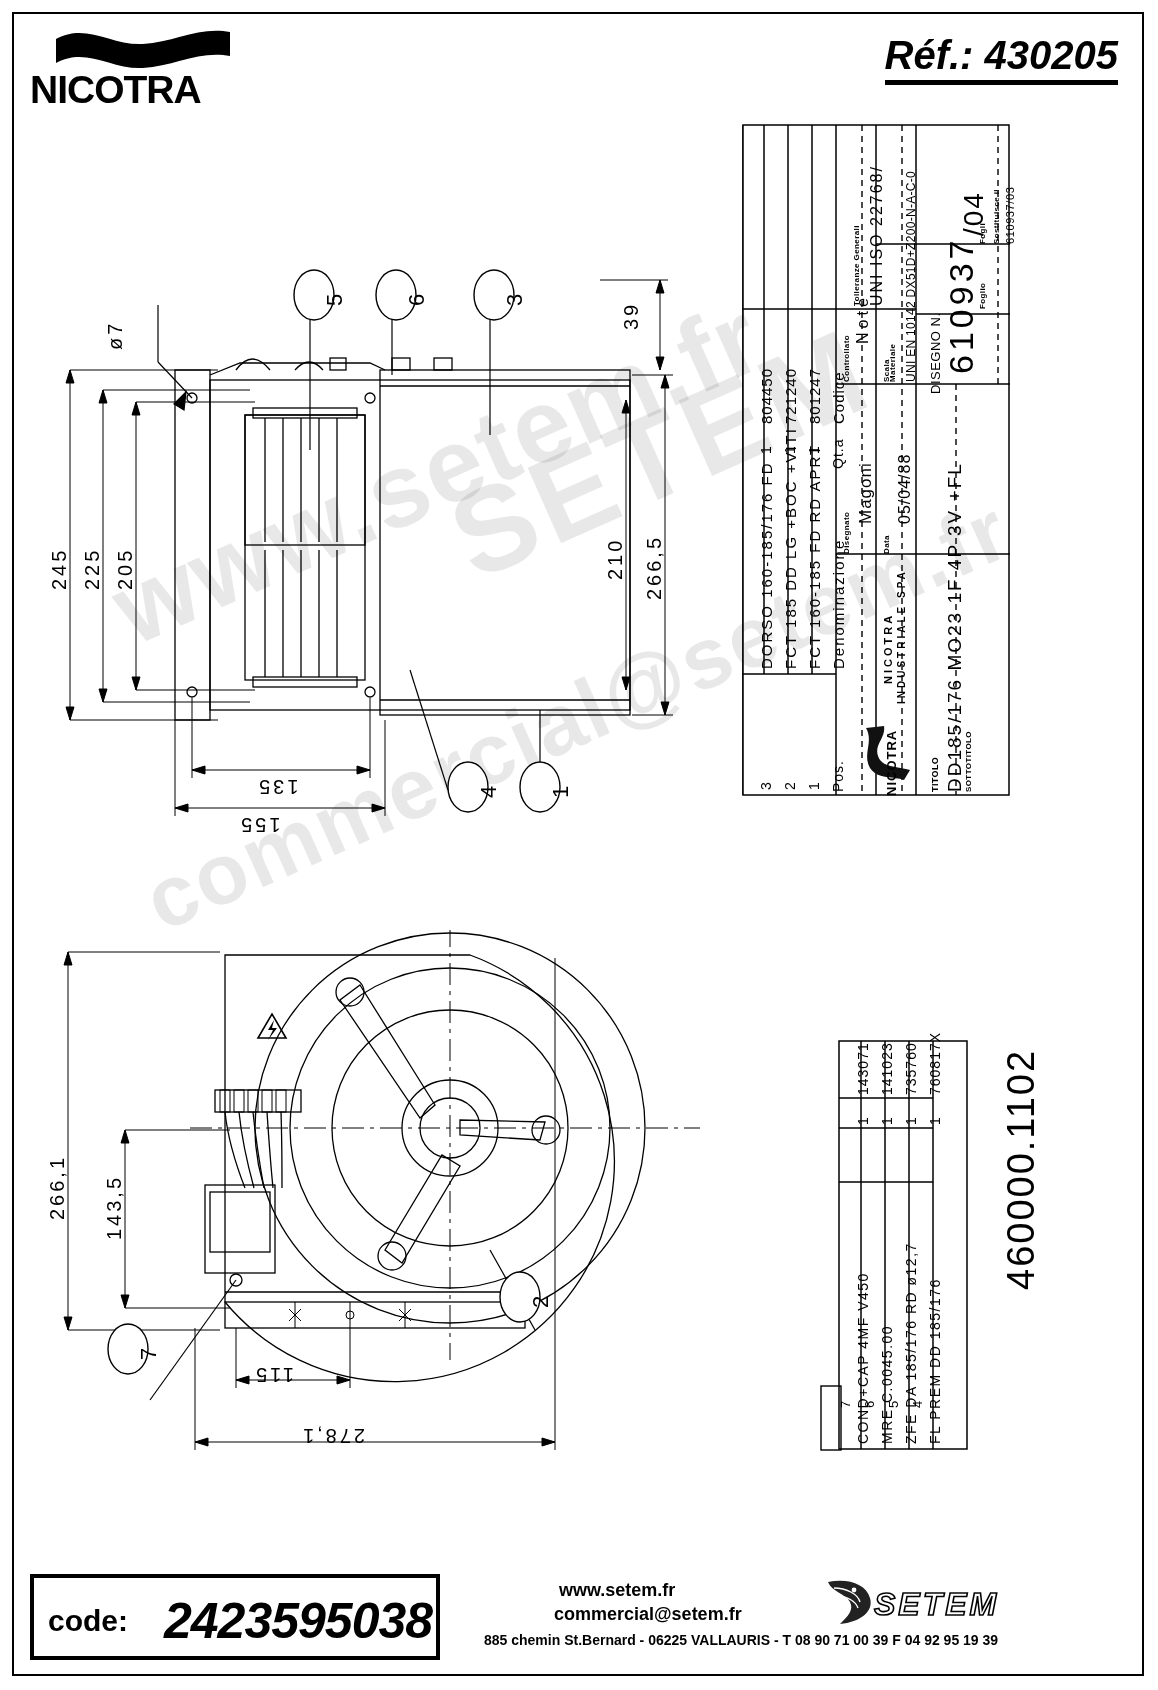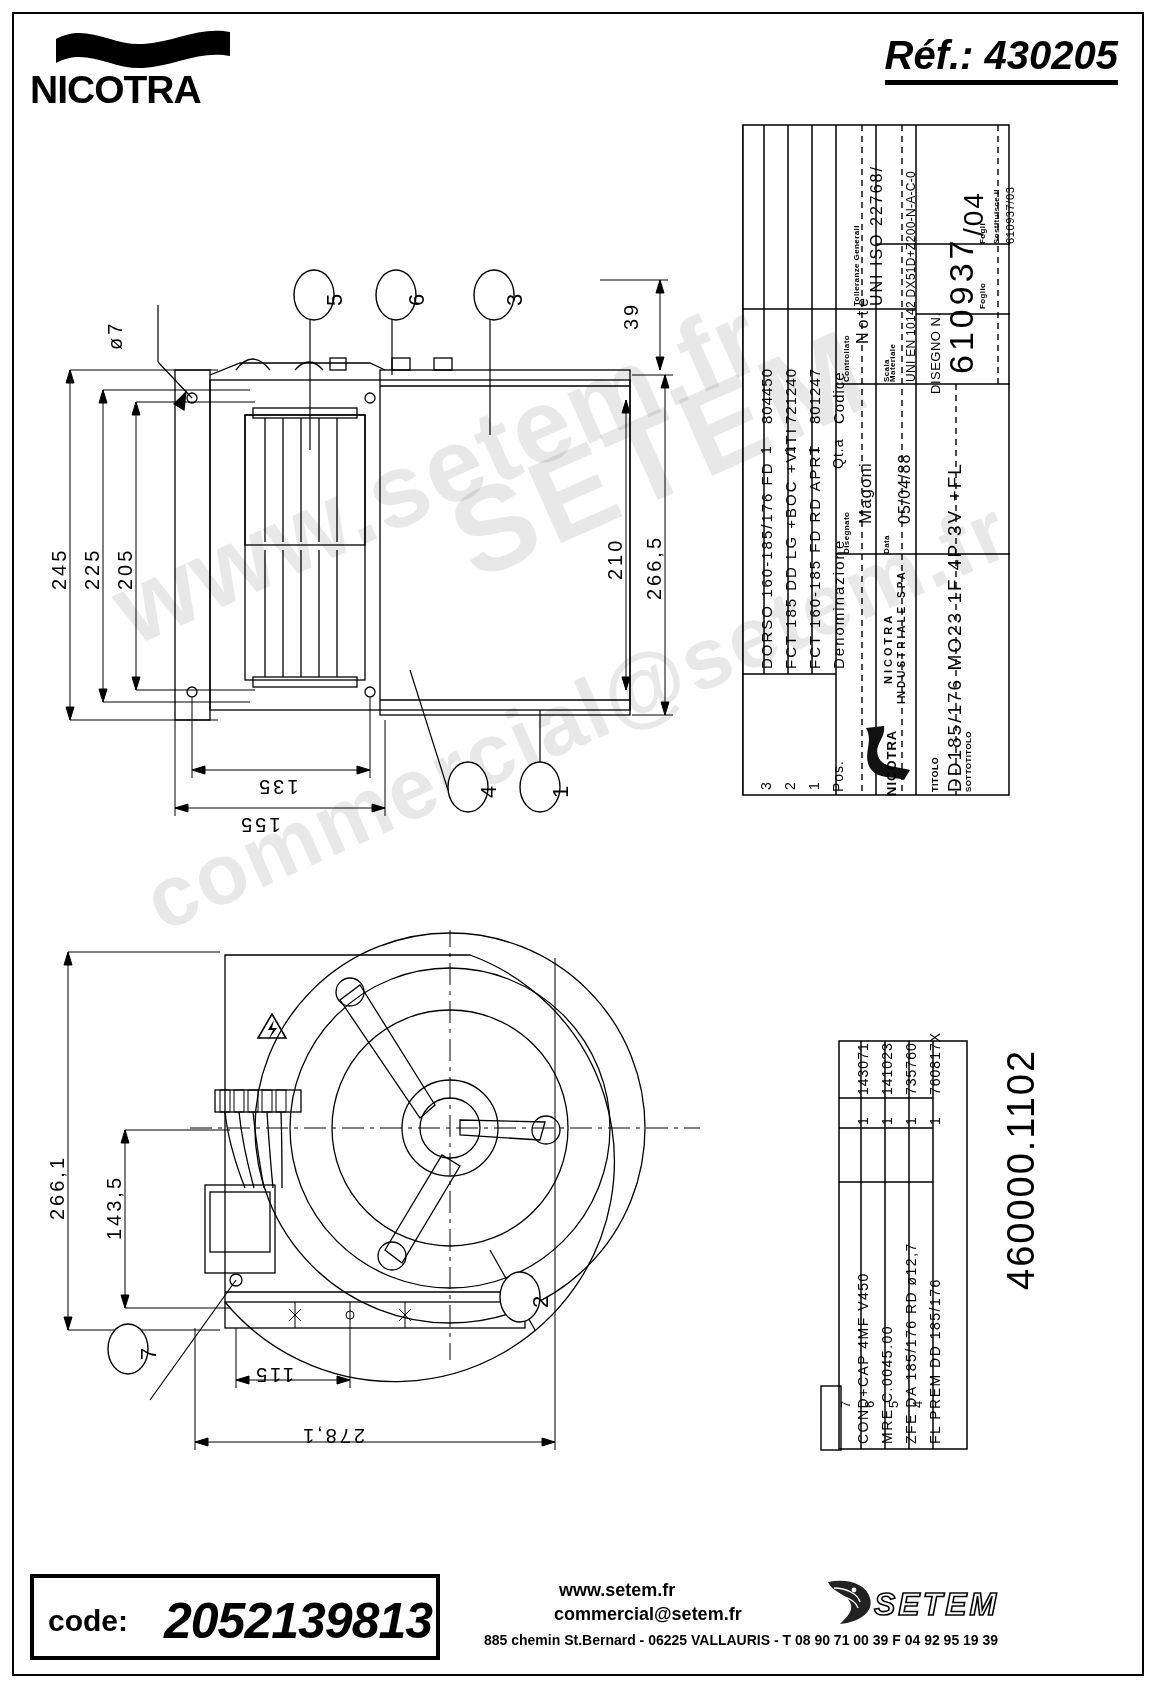--- a/index.html
+++ b/index.html
@@ -451,21 +451,21 @@
 
   <div class="vtxt rot90" style="left:758px;top:790px;font-size:14px;">3</div>
   <div class="vtxt rot90" style="left:782px;top:790px;font-size:14px;">2</div>
   <div class="vtxt rot90" style="left:806px;top:790px;font-size:14px;">1</div>
 
   <div class="vtxt rot90 bignum" style="left:1000px;top:1290px;">460000.1102</div>
 
   <div class="footbar">
     <div class="codebox">
       <div class="codelbl">code:</div>
-      <div class="codeval">2052139813</div>
+      <div class="codeval">2423595038</div>
     </div>
     <div class="setem-web">www.setem.fr</div>
     <div class="setem-mail">commercial@setem.fr</div>
     <div class="setem-addr">885 chemin St.Bernard  -  06225 VALLAURIS  -  T 08 90 71 00 39   F 04 92 95 19 39</div>
     <div class="setem-logo">
       <svg width="240" height="52" viewBox="0 0 240 52">
         <path d="M14 6 C 34 2, 52 8, 56 22 C 60 36, 46 46, 26 48 C 34 40, 40 34, 36 26 C 32 18, 18 16, 14 6 Z" fill="#222"></path>
         <path d="M20 12 C 32 12, 44 18, 46 26" stroke="#fff" stroke-width="1.4" fill="none"></path>
         <path d="M22 20 C 34 20, 42 26, 44 32" stroke="#fff" stroke-width="1.4" fill="none"></path>
         <circle cx="40" cy="14" r="2.4" fill="#fff"></circle>

